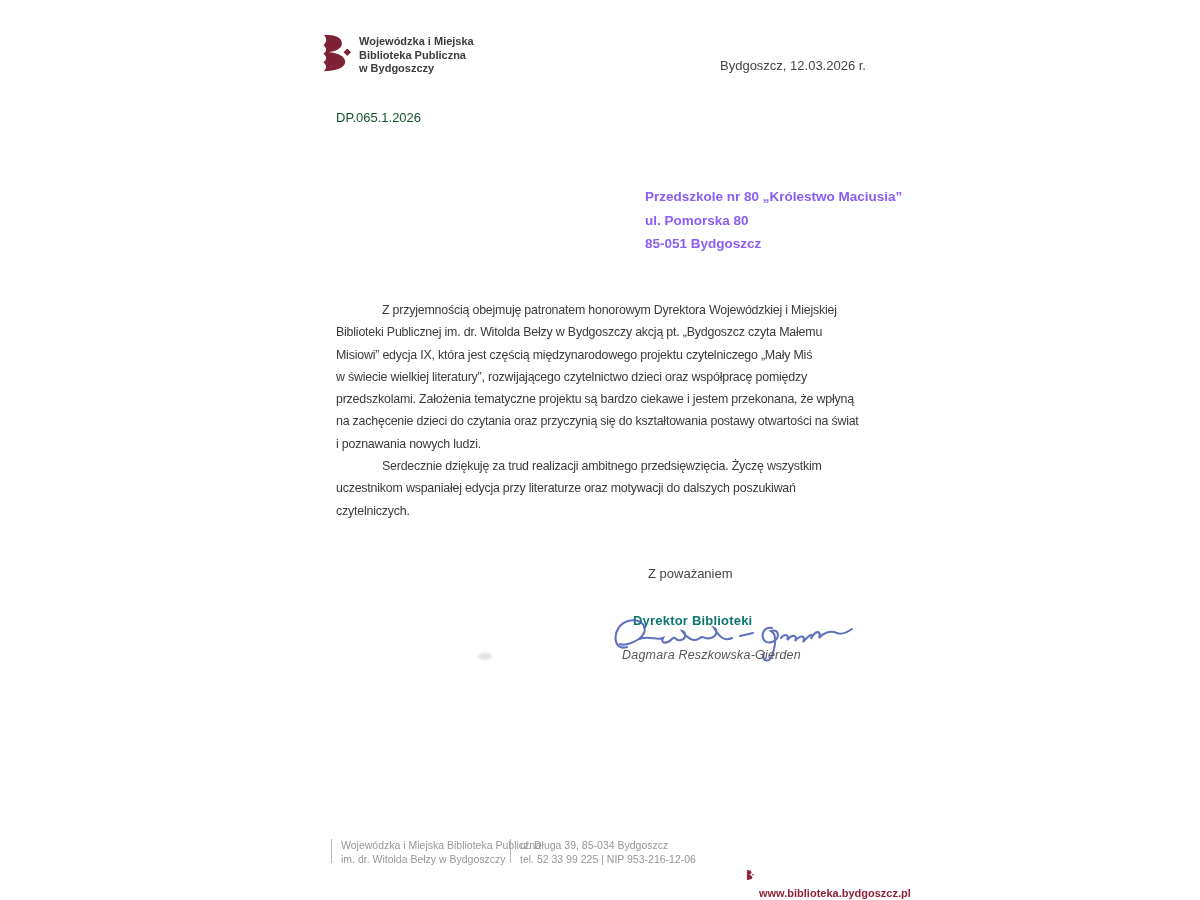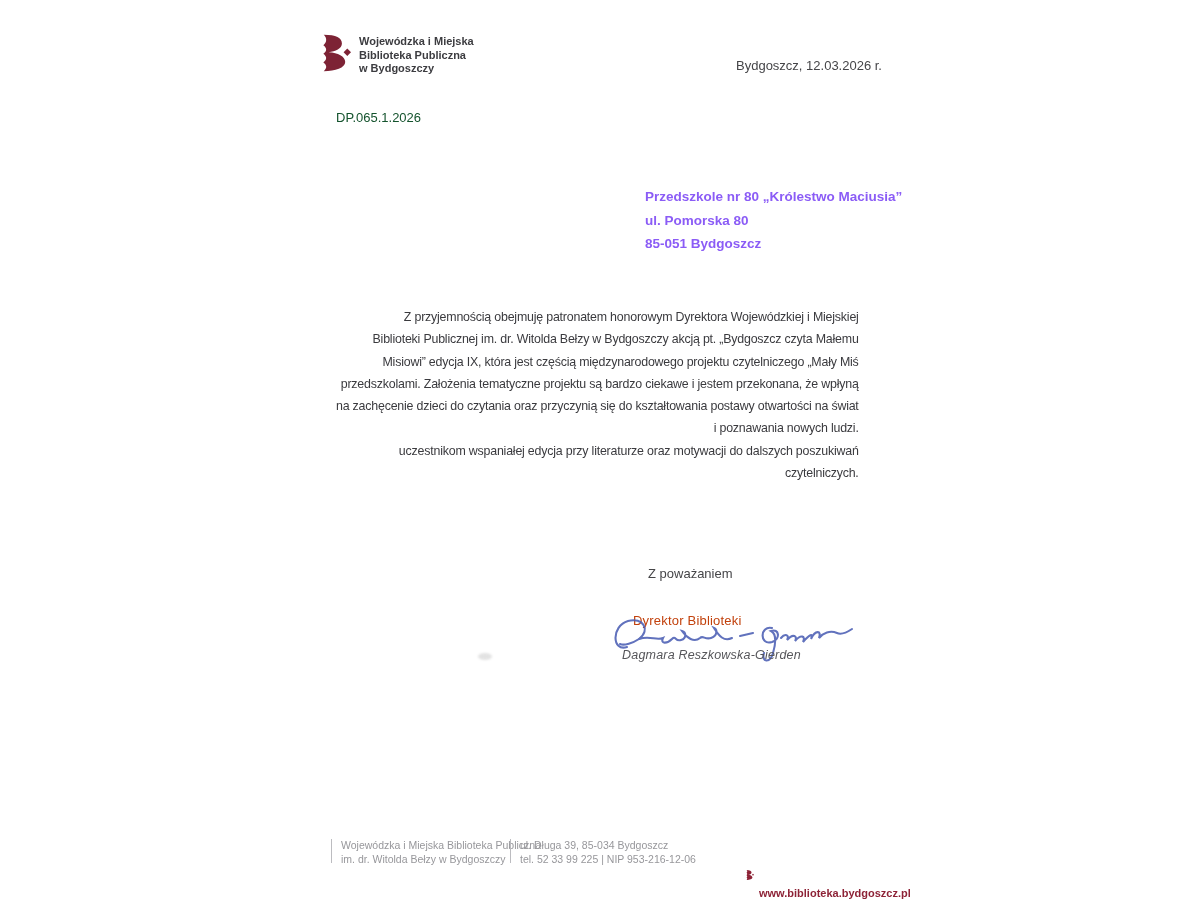--- a/index.html
+++ b/index.html
@@ -5,36 +5,36 @@
   html,body{margin:0;padding:0;}
   body{
     width:1200px;height:900px;background:#ffffff;position:relative;overflow:hidden;
     font-family:"Liberation Sans", sans-serif;color:#3d3d40;
   }
 
   
   .logo-svg{position:absolute;left:318px;top:31px;width:33px;height:44px;}
   .logo-text{position:absolute;left:359px;top:35px;font-size:11px;font-weight:bold;
     line-height:13.5px;color:#3c3c40;letter-spacing:0;}
-  .place-date{position:absolute;left:736px;top:58px;font-size:13px;color:#454548;}
+  .place-date{position:absolute;left:720px;top:58px;font-size:13px;color:#454548;}
   .reference{position:absolute;left:336px;top:110px;font-size:13px;color:#14532d;}
 
   
   .recipient{position:absolute;left:645px;top:185px;font-size:13.5px;font-weight:bold;
     line-height:23.5px;color:#8b5cf6;}
 
   
-  .body-block{position:absolute;left:336px;top:306px;font-size:12.4px;
-    letter-spacing:-0.2px;line-height:22.3px;color:#3a3a3e;white-space:nowrap;text-align:right;}
+  .body-block{position:absolute;left:336px;top:299px;font-size:12.4px;
+    letter-spacing:-0.2px;line-height:22.3px;color:#3a3a3e;white-space:nowrap;}
   .body-block .indent{padding-left:46px;}
 
   
   .valediction{position:absolute;left:648px;top:566px;font-size:13px;color:#454548;}
-  .signer-title{position:absolute;left:633px;top:613px;font-size:13px;font-weight:normal;
-    color:#c2410c;letter-spacing:0.2px;}
+  .signer-title{position:absolute;left:633px;top:613px;font-size:13px;font-weight:bold;
+    color:#0f766e;letter-spacing:0.2px;}
   .signature-svg{position:absolute;left:610px;top:608px;width:252px;height:62px;}
   .signer-name{position:absolute;left:622px;top:648px;font-size:12.5px;font-style:italic;
     color:#56565a;letter-spacing:0.2px;}
   .smudge{position:absolute;left:478px;top:653px;width:14px;height:7px;border-radius:50%;
     background:#9a9a9a;opacity:0.28;filter:blur(1px);}
 
   
   .footer-bar{position:absolute;top:839px;width:1px;height:24px;background:#bcbcc0;}
   .footer-text{position:absolute;top:839px;font-size:10.5px;line-height:13.5px;color:#97979b;}
   .footer-right{position:absolute;left:745px;top:851px;display:flex;align-items:center;gap:5px;}
@@ -66,23 +66,25 @@
   <div class="recipient">
     <div>Przedszkole nr 80 „Królestwo Maciusia”</div>
     <div>ul. Pomorska 80</div>
     <div>85-051 Bydgoszcz</div>
   </div>
 
   <div class="body-block">
     <div class="indent">Z przyjemnością obejmuję patronatem honorowym Dyrektora Wojewódzkiej i Miejskiej</div>
     <div>Biblioteki Publicznej im. dr. Witolda Bełzy w Bydgoszczy akcją pt. „Bydgoszcz czyta Małemu</div>
     <div>Misiowi” edycja IX, która jest częścią międzynarodowego projektu czytelniczego „Mały Miś</div>
+    <div>w świecie wielkiej literatury”, rozwijającego czytelnictwo dzieci oraz współpracę pomiędzy</div>
     <div>przedszkolami. Założenia tematyczne projektu są bardzo ciekawe i jestem przekonana, że wpłyną</div>
     <div>na zachęcenie dzieci do czytania oraz przyczynią się do kształtowania postawy otwartości na świat</div>
     <div>i poznawania nowych ludzi.</div>
+    <div class="indent">Serdecznie dziękuję za trud realizacji ambitnego przedsięwzięcia. Życzę wszystkim</div>
     <div>uczestnikom wspaniałej edycja przy literaturze oraz motywacji do dalszych poszukiwań</div>
     <div>czytelniczych.</div>
   </div>
 
   <div class="valediction">Z poważaniem</div>
   <div class="signer-title">Dyrektor Biblioteki</div>
 
   <div class="smudge"></div>
 
   <svg class="signature-svg" viewBox="0 0 252 62">

